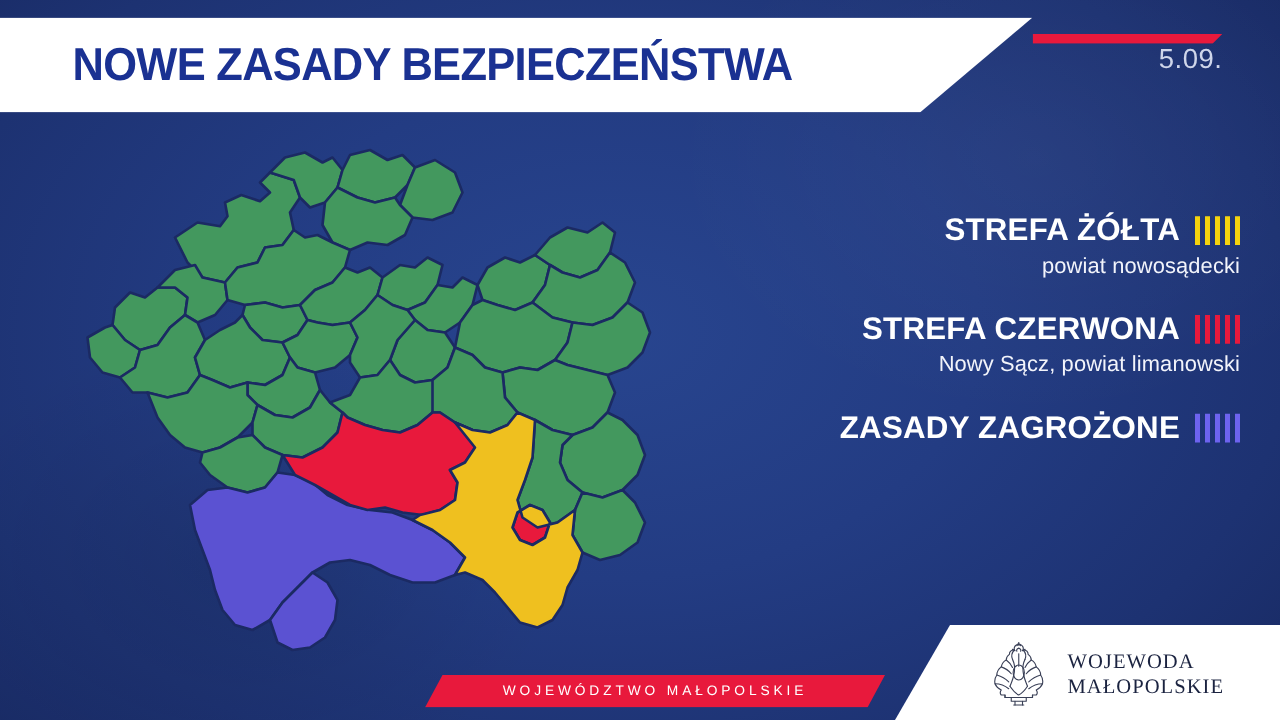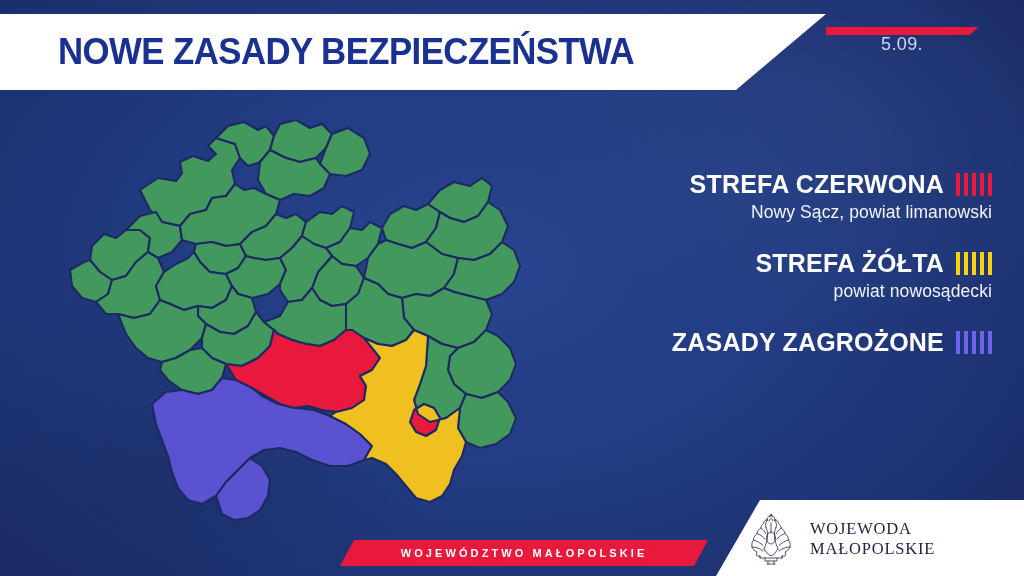--- a/index.html
+++ b/index.html
@@ -62,23 +62,23 @@
     width: 152px;
     height: 8px;
     background: #e8193c;
     clip-path: polygon(0 0, 152px 0, 144px 8px, 0 8px);
   }
   #header-date {
     position: absolute;
     left: 826px;
     top: 34px;
     width: 152px;
-    text-align: center;
+    text-align: right;
     color: #cfd6ea;
-    font-size: 18px;
+    font-size: 22px;
     letter-spacing: 0.4px;
   }
 
   
   #map-wrap {
     position: absolute;
     left: 30px;
     top: 118px;
     width: 520px;
     height: 410px;
@@ -132,36 +132,36 @@
     position: absolute;
     left: 340px;
     top: 540px;
     width: 368px;
     height: 26px;
     display: flex;
     align-items: center;
     justify-content: center;
     color: #ffffff;
     font-size: 11px;
-    font-weight: bold;
+    font-weight: normal;
     letter-spacing: 3.1px;
     white-space: nowrap;
   }
   #footer-white {
     position: absolute;
     left: 716px;
     top: 500px;
     width: 312px;
     height: 76px;
     background: #ffffff;
     clip-path: polygon(44px 0, 312px 0, 312px 76px, 0 76px);
   }
   #logo-box {
     position: absolute;
-    left: 746px;
+    left: 790px;
     top: 508px;
     width: 230px;
     height: 62px;
     display: flex;
     align-items: center;
     gap: 14px;
   }
   #eagle { width: 50px; height: 56px; flex: 0 0 auto; }
   #logo-text {
     color: #1b2340;
@@ -236,44 +236,44 @@
         <path fill="#efc01f" d="M334 220 L348 226 L362 228 L376 222 L384 212 L398 218 L396 248 L390 266 L384 282 L388 296 L400 304 L416 300 L430 290 L428 310 L436 324 L432 338 L424 352 L420 366 L412 378 L400 384 L386 380 L376 368 L366 356 L356 346 L342 340 L334 342 L342 328 L330 316 L316 306 L300 298 L306 294 L322 290 L334 282 L336 268 L330 258 L342 252 L350 240 Z
              M384 292 L380 304 L386 314 L396 318 L406 312 L410 300 L404 290 L394 286 Z" fill-rule="evenodd"></path>
       </g>
     </svg>
   </div>
 
   <div id="legend">
 
     <div class="legend-row">
       <div class="legend-head">
+        <div class="legend-title">STREFA ŻÓŁTA</div>
+        <div class="bars">
+          <span style="background:#f5d30d"></span>
+          <span style="background:#f5d30d"></span>
+          <span style="background:#f5d30d"></span>
+          <span style="background:#f5d30d"></span>
+          <span style="background:#f5d30d"></span>
+        </div>
+      </div>
+      <div class="legend-sub">powiat nowosądecki</div>
+    </div>
+
+    <div class="legend-row">
+      <div class="legend-head">
         <div class="legend-title">STREFA  CZERWONA</div>
         <div class="bars">
           <span style="background:#e8193c"></span>
           <span style="background:#e8193c"></span>
           <span style="background:#e8193c"></span>
           <span style="background:#e8193c"></span>
           <span style="background:#e8193c"></span>
         </div>
       </div>
       <div class="legend-sub">Nowy Sącz, powiat limanowski</div>
-    </div>
-
-    <div class="legend-row">
-      <div class="legend-head">
-        <div class="legend-title">STREFA ŻÓŁTA</div>
-        <div class="bars">
-          <span style="background:#f5d30d"></span>
-          <span style="background:#f5d30d"></span>
-          <span style="background:#f5d30d"></span>
-          <span style="background:#f5d30d"></span>
-          <span style="background:#f5d30d"></span>
-        </div>
-      </div>
-      <div class="legend-sub">powiat nowosądecki</div>
     </div>
 
     <div class="legend-row">
       <div class="legend-head">
         <div class="legend-title">ZASADY ZAGROŻONE</div>
         <div class="bars">
           <span style="background:#6d63ef"></span>
           <span style="background:#6d63ef"></span>
           <span style="background:#6d63ef"></span>
           <span style="background:#6d63ef"></span>

